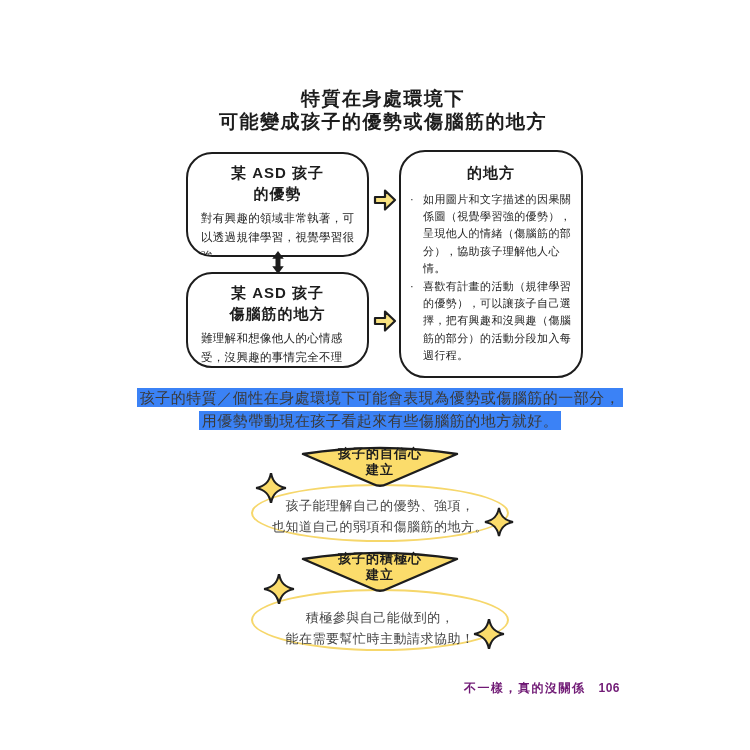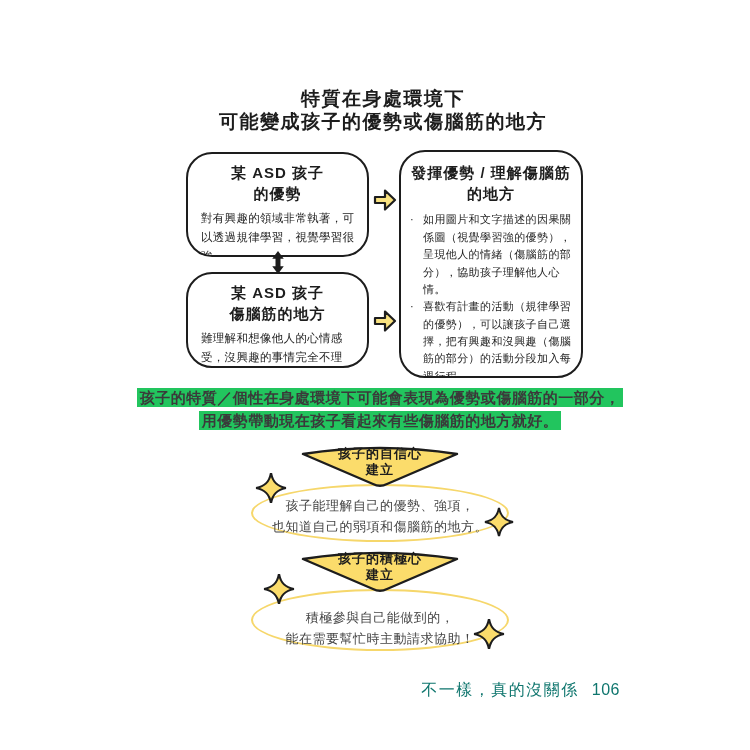--- a/index.html
+++ b/index.html
@@ -38,21 +38,21 @@
 
   
   .conn { position:absolute; }
 
   
   .note {
     position:absolute; top:386px; left:0; width:100%;
     text-align:center; font-size:15px; line-height:23px; color:#3a3a3a;
     letter-spacing:0.5px; transform:translateX(5px);
   }
-  .note .hl { background:#22c55e; padding:1px 3px;font-weight:bold; }
+  .note .hl { background:#3b82f6; padding:1px 3px; }
 
   
   .banner { position:absolute; width:162px; height:48px; z-index:3; }
   .banner svg { position:absolute; left:0; top:0; }
   .banner .btxt {
     position:relative; text-align:center; font-size:13px; font-weight:bold;
     line-height:16px; padding-top:6px; letter-spacing:1px;
   }
 
   
@@ -63,21 +63,21 @@
     text-align:center; font-size:13px; line-height:21px; color:#454545;
     letter-spacing:0.5px; z-index:1;
   }
   .oval .pad { padding-top:5px; }
 
   .sparkle { position:absolute; z-index:4; }
 
   
   .footer {
     position:absolute; top:680px; right:130px;
-    font-size:16px; color:#0f766e; letter-spacing:1.5px;
+    font-size:12px; color:#701a75; letter-spacing:1.5px;font-weight:bold;
   }
   .footer .pagenum { margin-left:13px; letter-spacing:0.5px; }
 </style>
 </head>
 <body>
 
 <div class="page">
 
   <div class="title">
     <div>特質在身處環境下</div>
@@ -112,21 +112,20 @@
     </svg>
   </div>
   <div class="conn" style="left:372px; top:308px; width:26px; height:26px;">
     <svg width="26" height="26" viewBox="0 0 26 26">
       <path d="M3 10 L13 10 L13 3.5 L23 13 L13 22.5 L13 16 L3 16 Z" fill="#F9E280" stroke="#1d1d1d" stroke-width="2.2" stroke-linejoin="round"></path>
     </svg>
   </div>
 
   <div class="box" style="left:399px; top:150px; width:184px; height:228px;">
     <div class="box-title rb-title">
-      <div>發揮優勢 / 理解傷腦筋</div>
       <div>的地方</div>
     </div>
     <div class="rb-bullets">
       <div class="bullet">
         <span class="marker">·</span>
         <span class="btext">如用圖片和文字描述的因果關係圖（視覺學習強的優勢），呈現他人的情緒（傷腦筋的部分），協助孩子理解他人心情。</span>
       </div>
       <div class="bullet">
         <span class="marker">·</span>
         <span class="btext">喜歡有計畫的活動（規律學習的優勢），可以讓孩子自己選擇，把有興趣和沒興趣（傷腦筋的部分）的活動分段加入每週行程。</span>

